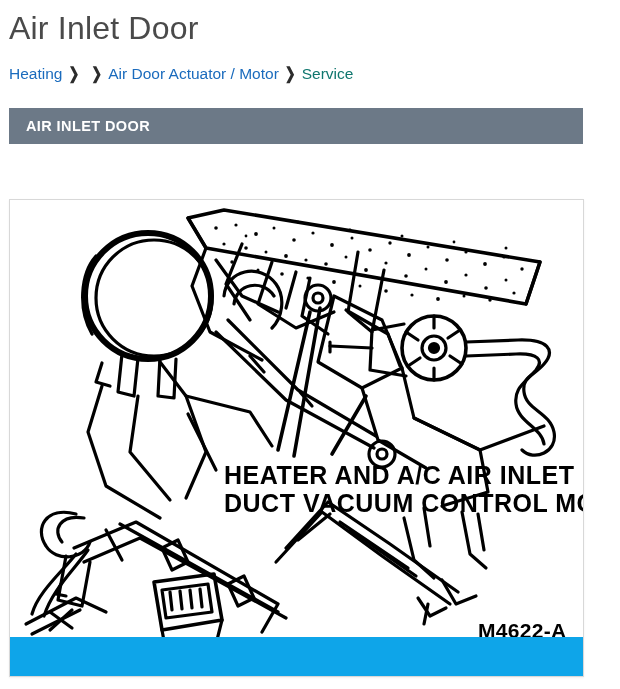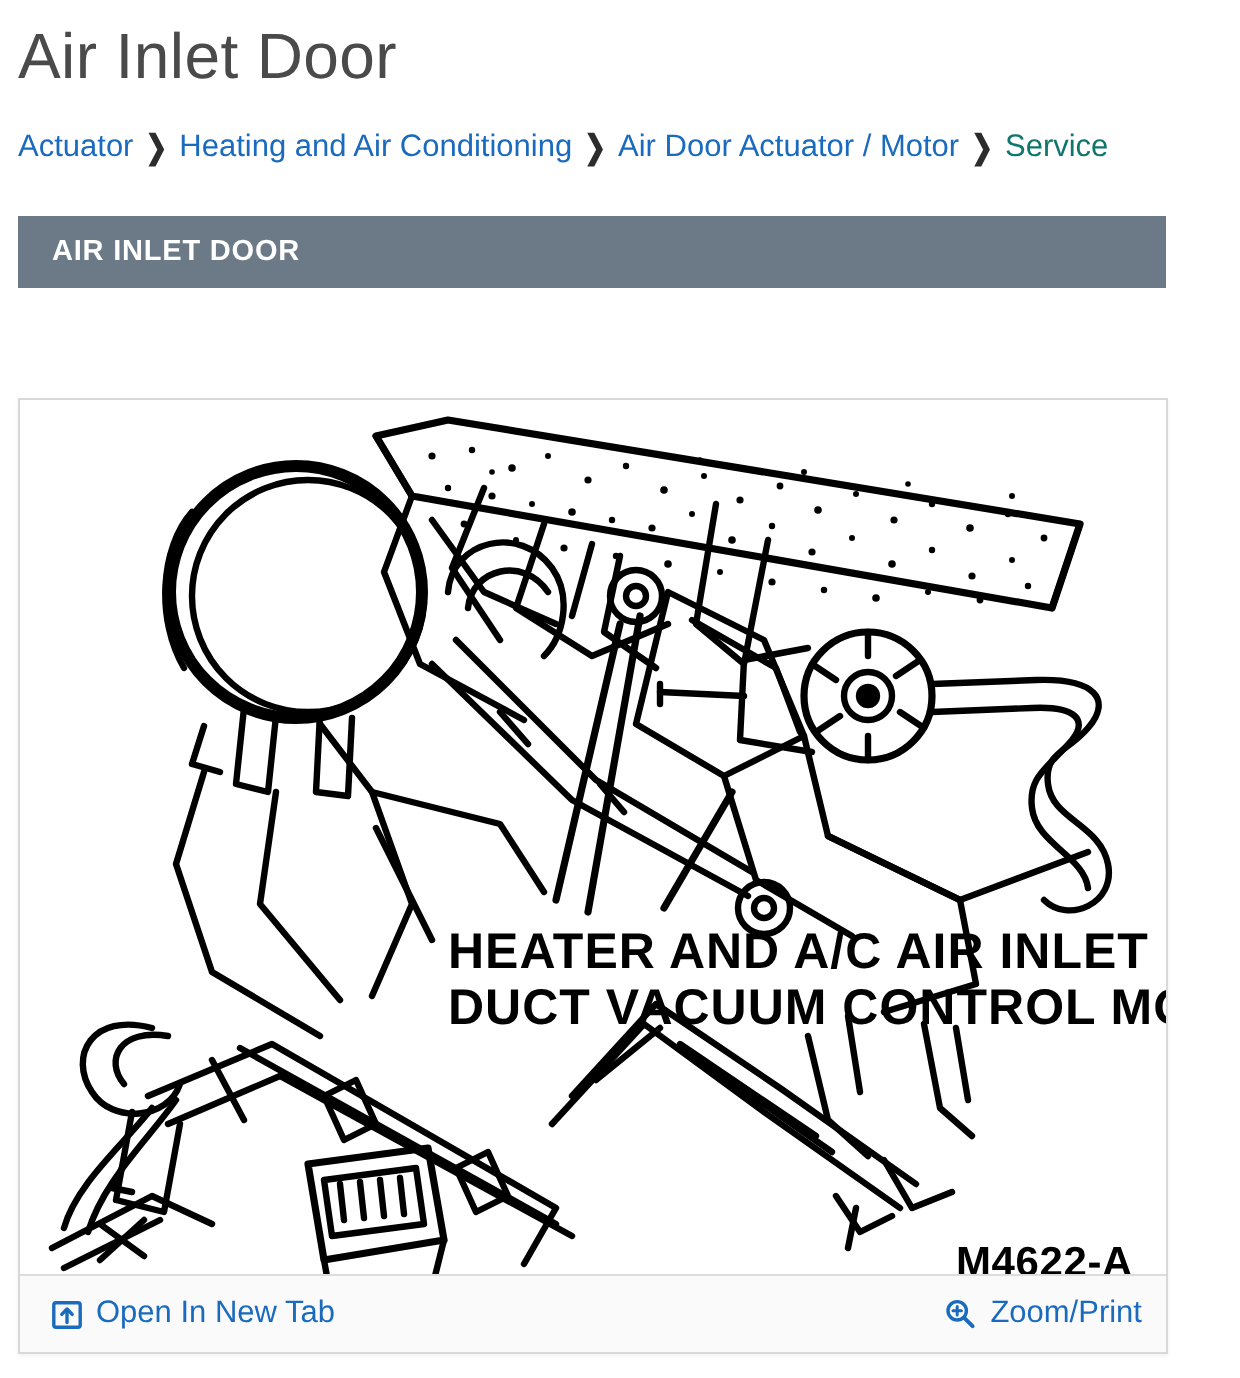--- a/index.html
+++ b/index.html
@@ -147,23 +147,22 @@
   .tool-icon svg { display: block; }
 </style>
 </head>
 <body>
 
 <div class="page">
 
   <div class="page-title">Air Inlet Door</div>
 
   <nav class="breadcrumb">
-    <a class="crumb" href="#">Actuator</a>
+    <a class="crumb" href="#">Heating</a>
     <span class="crumb-sep">❯</span>
-    <a class="crumb" href="#">Heating and Air Conditioning</a>
     <span class="crumb-sep">❯</span>
     <a class="crumb" href="#">Air Door Actuator / Motor</a>
     <span class="crumb-sep">❯</span>
     <span class="crumb current">Service</span>
   </nav>
 
   <div class="section-bar">
     <span class="section-bar-title">AIR INLET DOOR</span>
   </div>
 
@@ -353,40 +352,15 @@
           <path d="M62 410 L40 430"></path>
         </g>
 
         <text x="214" y="284" font-family="'Liberation Sans', sans-serif" font-size="25" font-weight="bold" letter-spacing="0.5" fill="#000000">HEATER AND A/C AIR INLET</text>
         <text x="214" y="312" font-family="'Liberation Sans', sans-serif" font-size="25" font-weight="bold" letter-spacing="0.5" fill="#000000">DUCT VACUUM CONTROL MOTOR</text>
 
         <text x="468" y="438" font-family="'Liberation Sans', sans-serif" font-size="21" font-weight="bold" letter-spacing="0.3" fill="#000000">M4622-A</text>
       </svg>
     </div>
 
-    <div class="figure-toolbar">
-
-      <a class="tool-link" href="#">
-        <span class="tool-icon">
-          <svg width="15" height="15" viewBox="0 0 15 15" xmlns="http://www.w3.org/2000/svg">
-            <rect x="0.9" y="1.4" width="13.2" height="12.2" rx="1.1" fill="none" stroke="#1a6bbd" stroke-width="1.7"></rect>
-            <path d="M7.5 11.3 L7.5 5.4" stroke="#1a6bbd" stroke-width="1.7" stroke-linecap="round"></path>
-            <path d="M4.9 7.2 L7.5 4.5 L10.1 7.2" fill="none" stroke="#1a6bbd" stroke-width="1.7" stroke-linecap="round" stroke-linejoin="round"></path>
-          </svg>
-        </span>
-        <span>Open In New Tab</span>
-      </a>
-
-      <a class="tool-link" href="#">
-        <span class="tool-icon">
-          <svg width="16" height="16" viewBox="0 0 16 16" xmlns="http://www.w3.org/2000/svg">
-            <circle cx="6.6" cy="6.4" r="4.6" fill="none" stroke="#1a6bbd" stroke-width="1.7"></circle>
-            <path d="M6.6 4.3 L6.6 8.5 M4.5 6.4 L8.7 6.4" stroke="#1a6bbd" stroke-width="1.5" stroke-linecap="round"></path>
-            <path d="M10.1 9.9 L14.3 14.1" stroke="#1a6bbd" stroke-width="2" stroke-linecap="round"></path>
-          </svg>
-        </span>
-        <span>Zoom/Print</span>
-      </a>
-
-    </div>
   </div>
 
 </div>
 
 </body></html>

